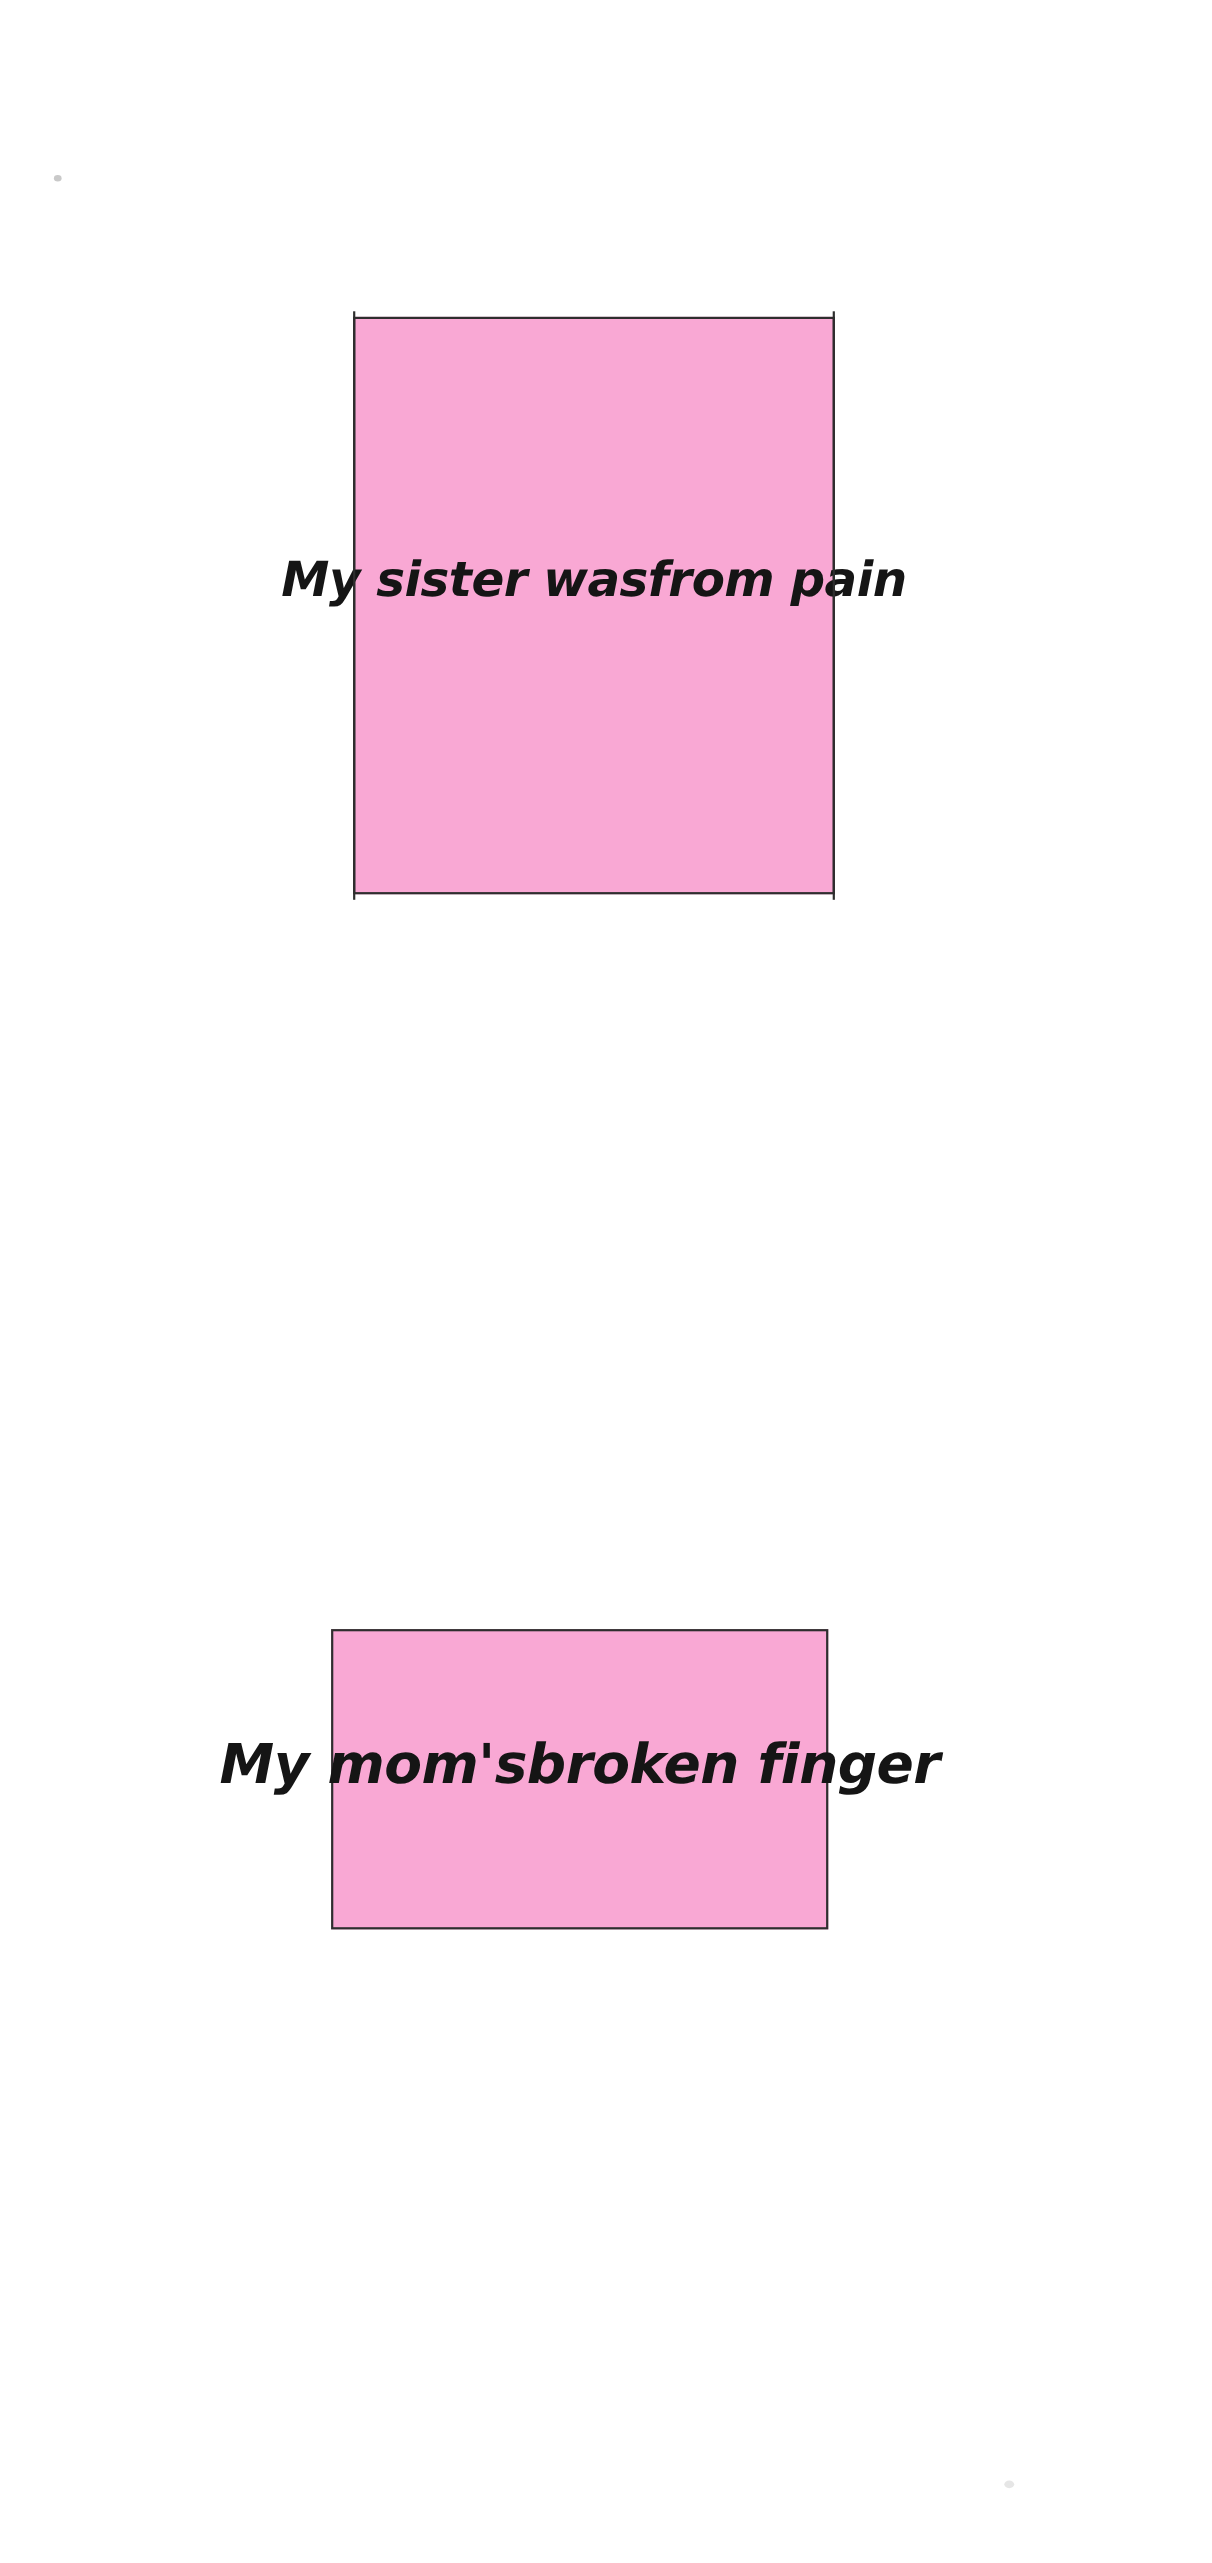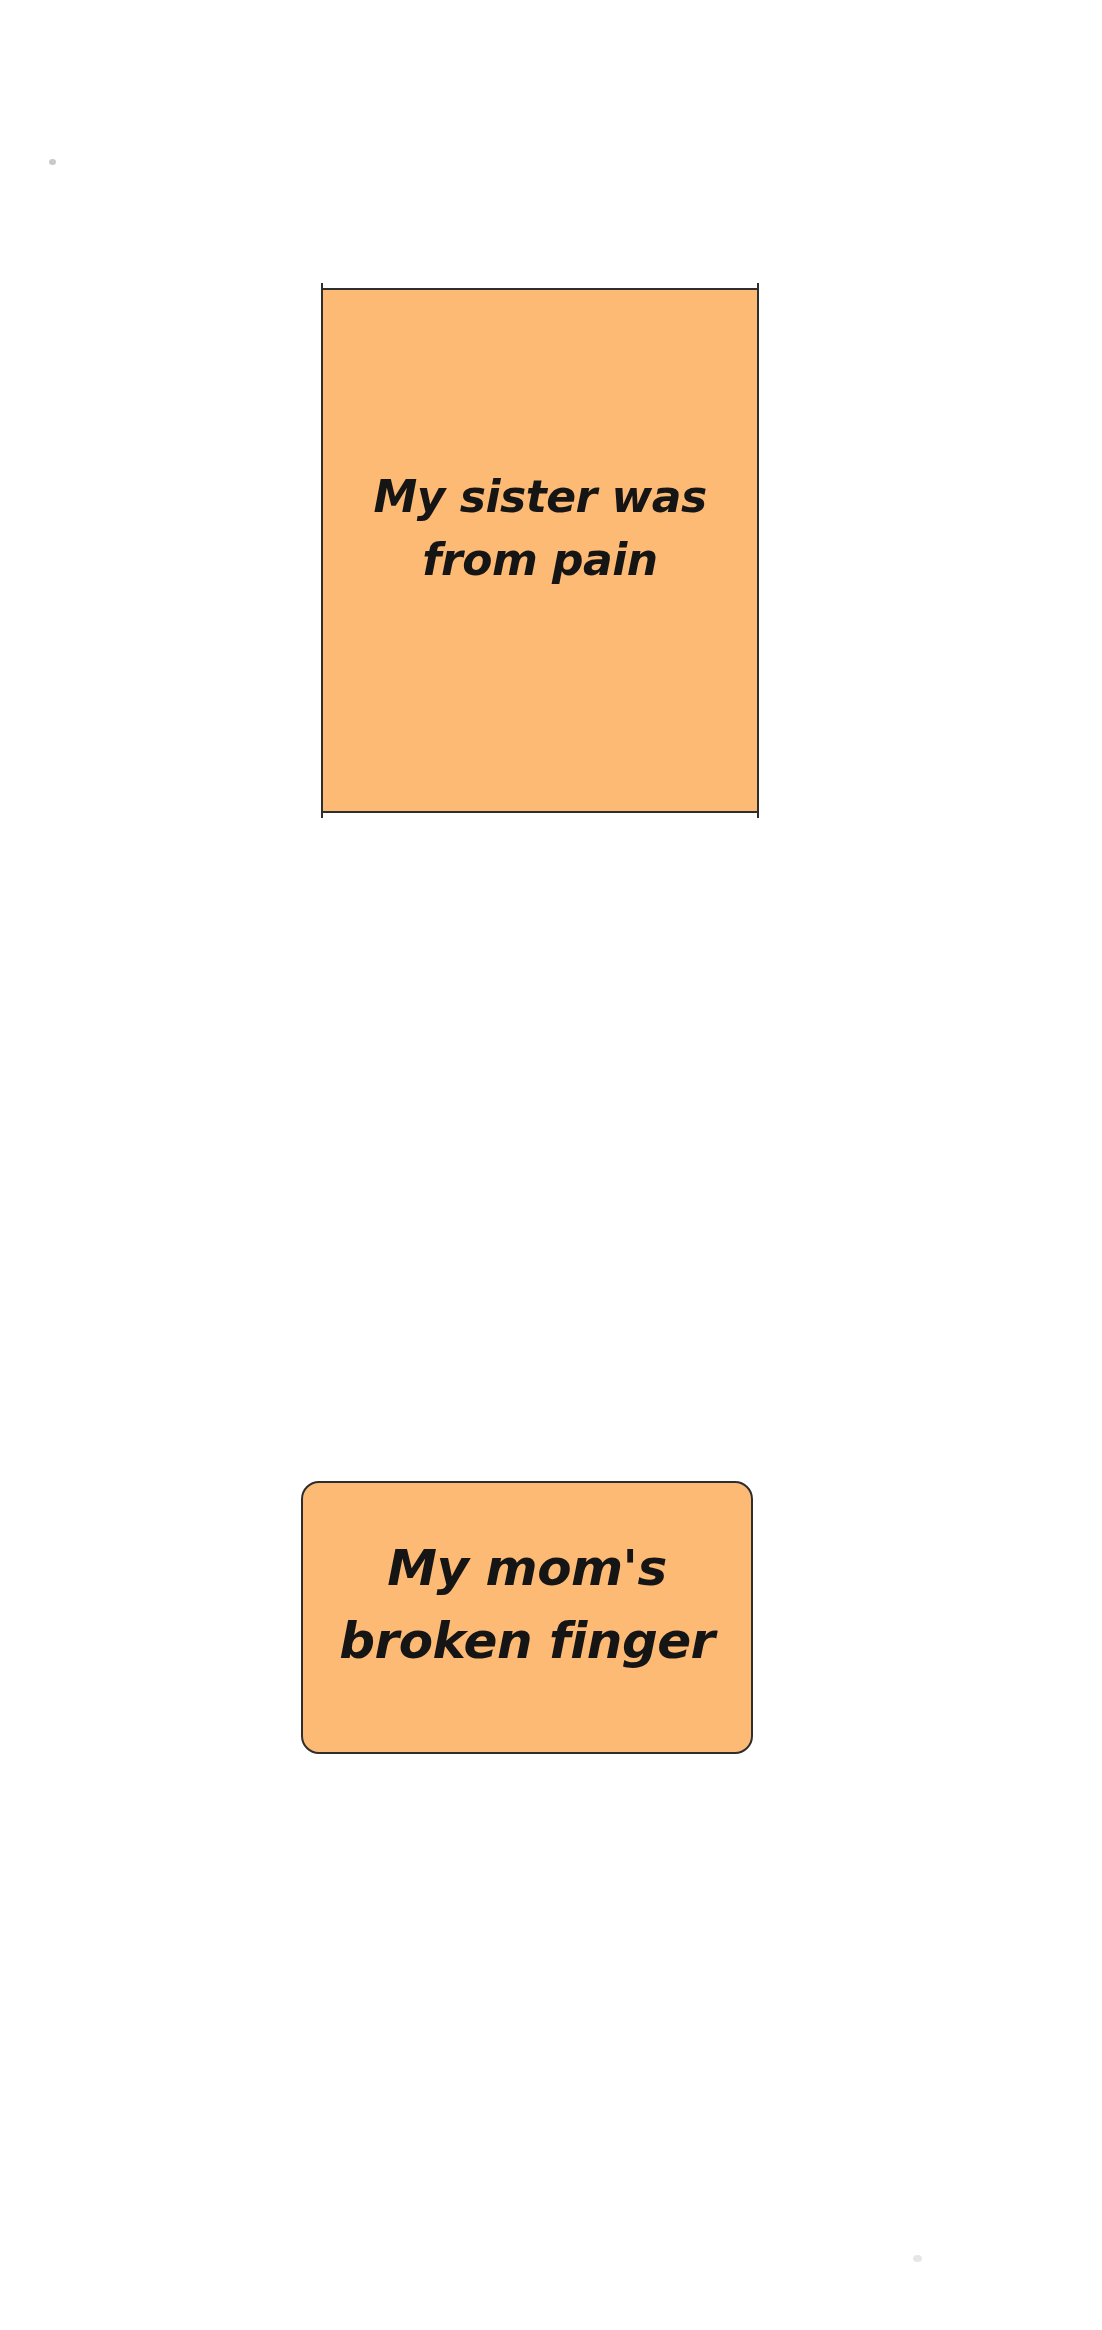--- a/index.html
+++ b/index.html
@@ -10,24 +10,24 @@
     width: 1102px;
     height: 2330px;
     position: relative;
     background: #ffffff;
     font-family: "DejaVu Sans", sans-serif;
     overflow: hidden;
   }
   .panel {
     position: absolute;
     box-sizing: border-box;
-    background: #fdba74;
+    background: #f9a8d4;
     border: 2px solid #2e2e2e;
     display: flex;
-    flex-direction: column;
+    flex-direction: row;
     justify-content: center;
     align-items: center;
     text-align: center;
     font-style: italic;
     font-weight: bold;
     color: #151515;
     letter-spacing: -0.5px;
   }
   .panel .line {
     margin: 0;
@@ -57,21 +57,20 @@
   .panel-1::after  { right: -2px; }
   
   .panel-2 {
     left: 301px;
     top: 1481px;
     width: 452px;
     height: 273px;
     font-size: 50px;
     line-height: 73px;
     padding-bottom: 26px;
-    border-radius: 18px;
   }
   
   .speck {
     position: absolute;
     border-radius: 50%;
   }
   .speck-1 {
     left: 49px;
     top: 159px;
     width: 7px;

